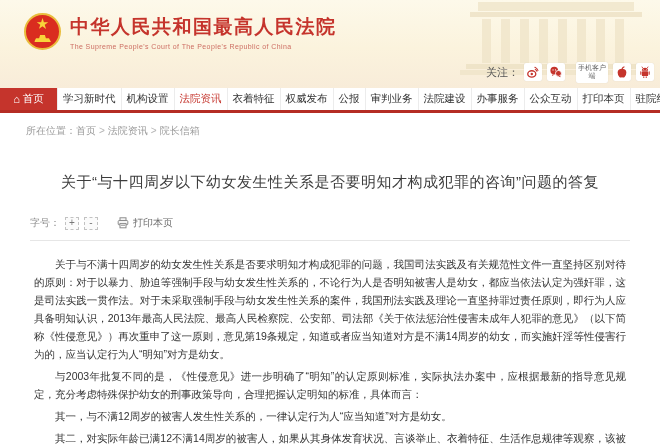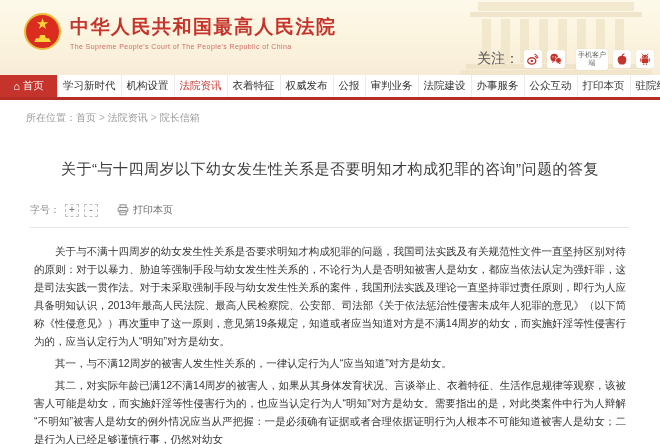--- a/index.html
+++ b/index.html
@@ -1,35 +1,35 @@
 <!DOCTYPE html>
 <html lang="zh"><head>
 <meta charset="utf-8">
 <style>
   * { margin:0; padding:0; box-sizing:border-box; }
   html,body { font-family:"Liberation Sans", sans-serif; }
   body { width:660px; height:444px; overflow:hidden; background:#fff; position:relative; }
 
   
-  .site-header { position:relative; height:75px;
+  .site-header { position:relative; height:88px;
     background:linear-gradient(180deg,#fdf9ea 0%,#fbf3dd 55%,#f8ecd9 100%); overflow:hidden; }
   .watermark { position:absolute; right:4px; top:0; opacity:.75; pointer-events:none; }
   .brand { position:absolute; left:24px; top:13px; display:flex; align-items:center; gap:9px; cursor:pointer; }
   .emblem { width:37px; height:37px; border-radius:50%; background:#da2c1f;
     border:2px solid #e9bd3d; position:relative; flex:0 0 auto; }
   .emblem::before { content:"★"; position:absolute; top:2px; left:50%; transform:translateX(-50%);
     color:#f8d43a; font-size:13px; line-height:1; }
   .emblem::after { content:""; position:absolute; bottom:6px; left:50%; transform:translateX(-50%);
     width:17px; height:7px; background:#f8d43a;
     clip-path:polygon(0 100%,12% 45%,30% 45%,36% 0,64% 0,70% 45%,88% 45%,100% 100%); }
   .site-title { font-size:19px; font-weight:bold; color:#c5342c; letter-spacing:1.5px; }
   .site-subtitle { font-size:7px; color:#cd6e63; margin-top:3px; letter-spacing:.4px; }
 
   .header-right { position:absolute; right:6px; bottom:5px; display:flex; align-items:center; gap:5px; }
-  .follow-label { font-size:14px; color:#555; }
+  .follow-label { font-size:11px; color:#555; }
   .chip { width:18px; height:18px; background:#fff; border-radius:2px; display:flex;
     align-items:center; justify-content:center; cursor:pointer; box-shadow:0 0 1px rgba(0,0,0,.15); }
   .mobile-chip { width:32px; background:#fff; border-radius:2px; font-size:7px; color:#666;
     text-align:center; line-height:1.25; padding:2px 2px; margin-left:6px; box-shadow:0 0 1px rgba(0,0,0,.15); }
 
   
   .main-nav { display:flex; height:25px; background:#fff; border-bottom:3px solid #b52d24; }
   .nav-item { flex:1 1 auto; display:flex; align-items:center; justify-content:center; gap:3px;
     font-size:10.5px; color:#333; text-decoration:none; border-right:1px solid #ececec;
     padding:0 5px; white-space:nowrap; cursor:pointer; }
@@ -196,16 +196,17 @@
           <rect x="3" y="6.4" width="6" height="4.4" fill="#fff" stroke="#8a8a8a"></rect>
           <line x1="4" y1="8.2" x2="8" y2="8.2" stroke="#8a8a8a"></line>
         </svg>
         <span>打印本页</span>
       </span>
     </div>
   </div>
 
   <div class="article-body" id="article-body">
       <p>关于与不满十四周岁的幼女发生性关系是否要求明知才构成犯罪的问题，我国司法实践及有关规范性文件一直坚持区别对待的原则：对于以暴力、胁迫等强制手段与幼女发生性关系的，不论行为人是否明知被害人是幼女，都应当依法认定为强奸罪，这是司法实践一贯作法。对于未采取强制手段与幼女发生性关系的案件，我国刑法实践及理论一直坚持罪过责任原则，即行为人应具备明知认识，2013年最高人民法院、最高人民检察院、公安部、司法部《关于依法惩治性侵害未成年人犯罪的意见》（以下简称《性侵意见》）再次重申了这一原则，意见第19条规定，知道或者应当知道对方是不满14周岁的幼女，而实施奸淫等性侵害行为的，应当认定行为人“明知”对方是幼女。</p>
+      <p>与2003年批复不同的是，《性侵意见》进一步明确了“明知”的认定原则标准，实际执法办案中，应根据最新的指导意见规定，充分考虑特殊保护幼女的刑事政策导向，合理把握认定明知的标准，具体而言：</p>
       <p>其一，与不满12周岁的被害人发生性关系的，一律认定行为人“应当知道”对方是幼女。</p>
       <p>其二，对实际年龄已满12不满14周岁的被害人，如果从其身体发育状况、言谈举止、衣着特征、生活作息规律等观察，该被害人可能是幼女，而实施奸淫等性侵害行为的，也应当认定行为人“明知”对方是幼女。需要指出的是，对此类案件中行为人辩解“不明知”被害人是幼女的例外情况应当从严把握：一是必须确有证据或者合理依据证明行为人根本不可能知道被害人是幼女；二是行为人已经足够谨慎行事，仍然对幼女</p>
     </div>
 </main>
 
 </body></html>

